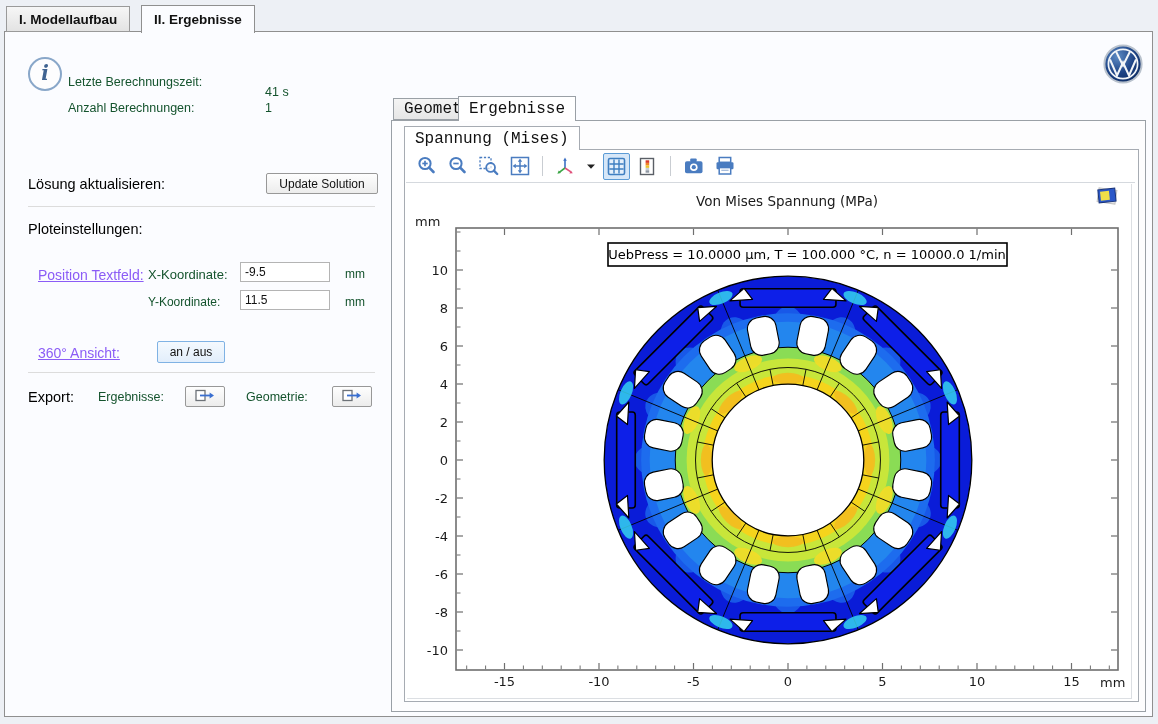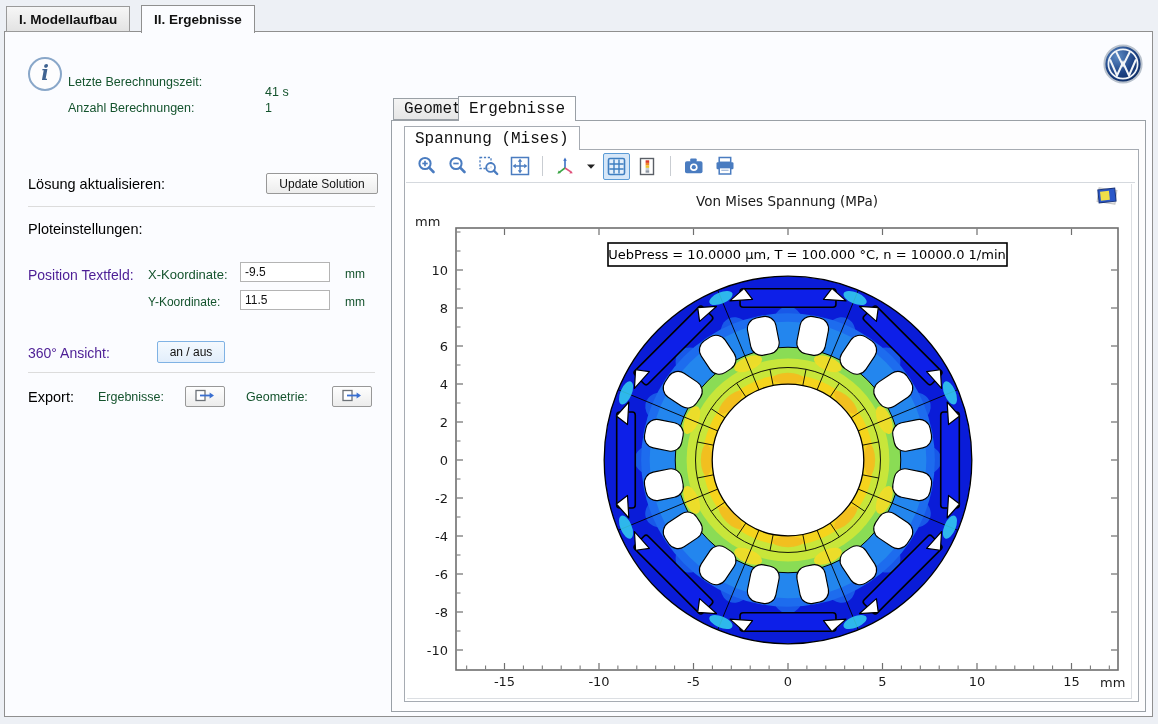--- a/index.html
+++ b/index.html
@@ -17,21 +17,21 @@
   .win-tab{box-sizing:border-box;font-weight:bold;font-size:13.5px;padding:0 12px;display:flex;align-items:center;cursor:default;}
   .win-tab.inactive{top:6px;height:26px;background:linear-gradient(#f6f6f6,#e3e3e3);border:1px solid #9a9a9a;z-index:1;}
   .win-tab.active{top:5px;height:28px;background:#fbfcff;border:1px solid #8f8f8f;border-bottom:none;z-index:3;}
 
   
   .info-circle{left:28px;top:57px;width:30px;height:30px;border:2px solid #89a7c9;border-radius:50%;
     display:flex;align-items:center;justify-content:center;background:#fdfdfe;}
   .info-i{font-family:"DejaVu Serif",serif;font-style:italic;font-weight:bold;font-size:20px;color:#3f6391;line-height:1;margin-top:-2px;}
   .lab{font-size:12.5px;color:#14532d;}
   .head{font-size:14.5px;font-weight:normal;color:#000;}
-  .uhead{font-size:14px;color:#4c1d95;}
+  .uhead{font-size:14px;text-decoration:underline;color:#8b5cf6;margin-left:10px;}
   .hline{height:1px;background:#dcdcdc;}
   .btn{box-sizing:border-box;border:1px solid #989898;border-radius:2px;background:linear-gradient(#fefefe,#ececec);
     font-size:12px;display:flex;align-items:center;justify-content:center;cursor:pointer;}
   .btn.blue{border:1px solid #7fb2e4;background:linear-gradient(#f4f9fe,#e2eefb);}
   input.field{box-sizing:border-box;border:1px solid #b4b4b4;background:#fff;font-size:12px;
     font-family:"Liberation Sans",sans-serif;padding:6px 4px;color:#111;}
 
   
   .rp-tab{box-sizing:border-box;font-size:16px;padding:8px 10px;display:flex;align-items:center;cursor:default;font-family:Liberation Mono, monospace;}
   .rp-tab.inactive{background:linear-gradient(#f4f4f4,#e6e6e6);border:1px solid #9aa0a6;z-index:1;}

